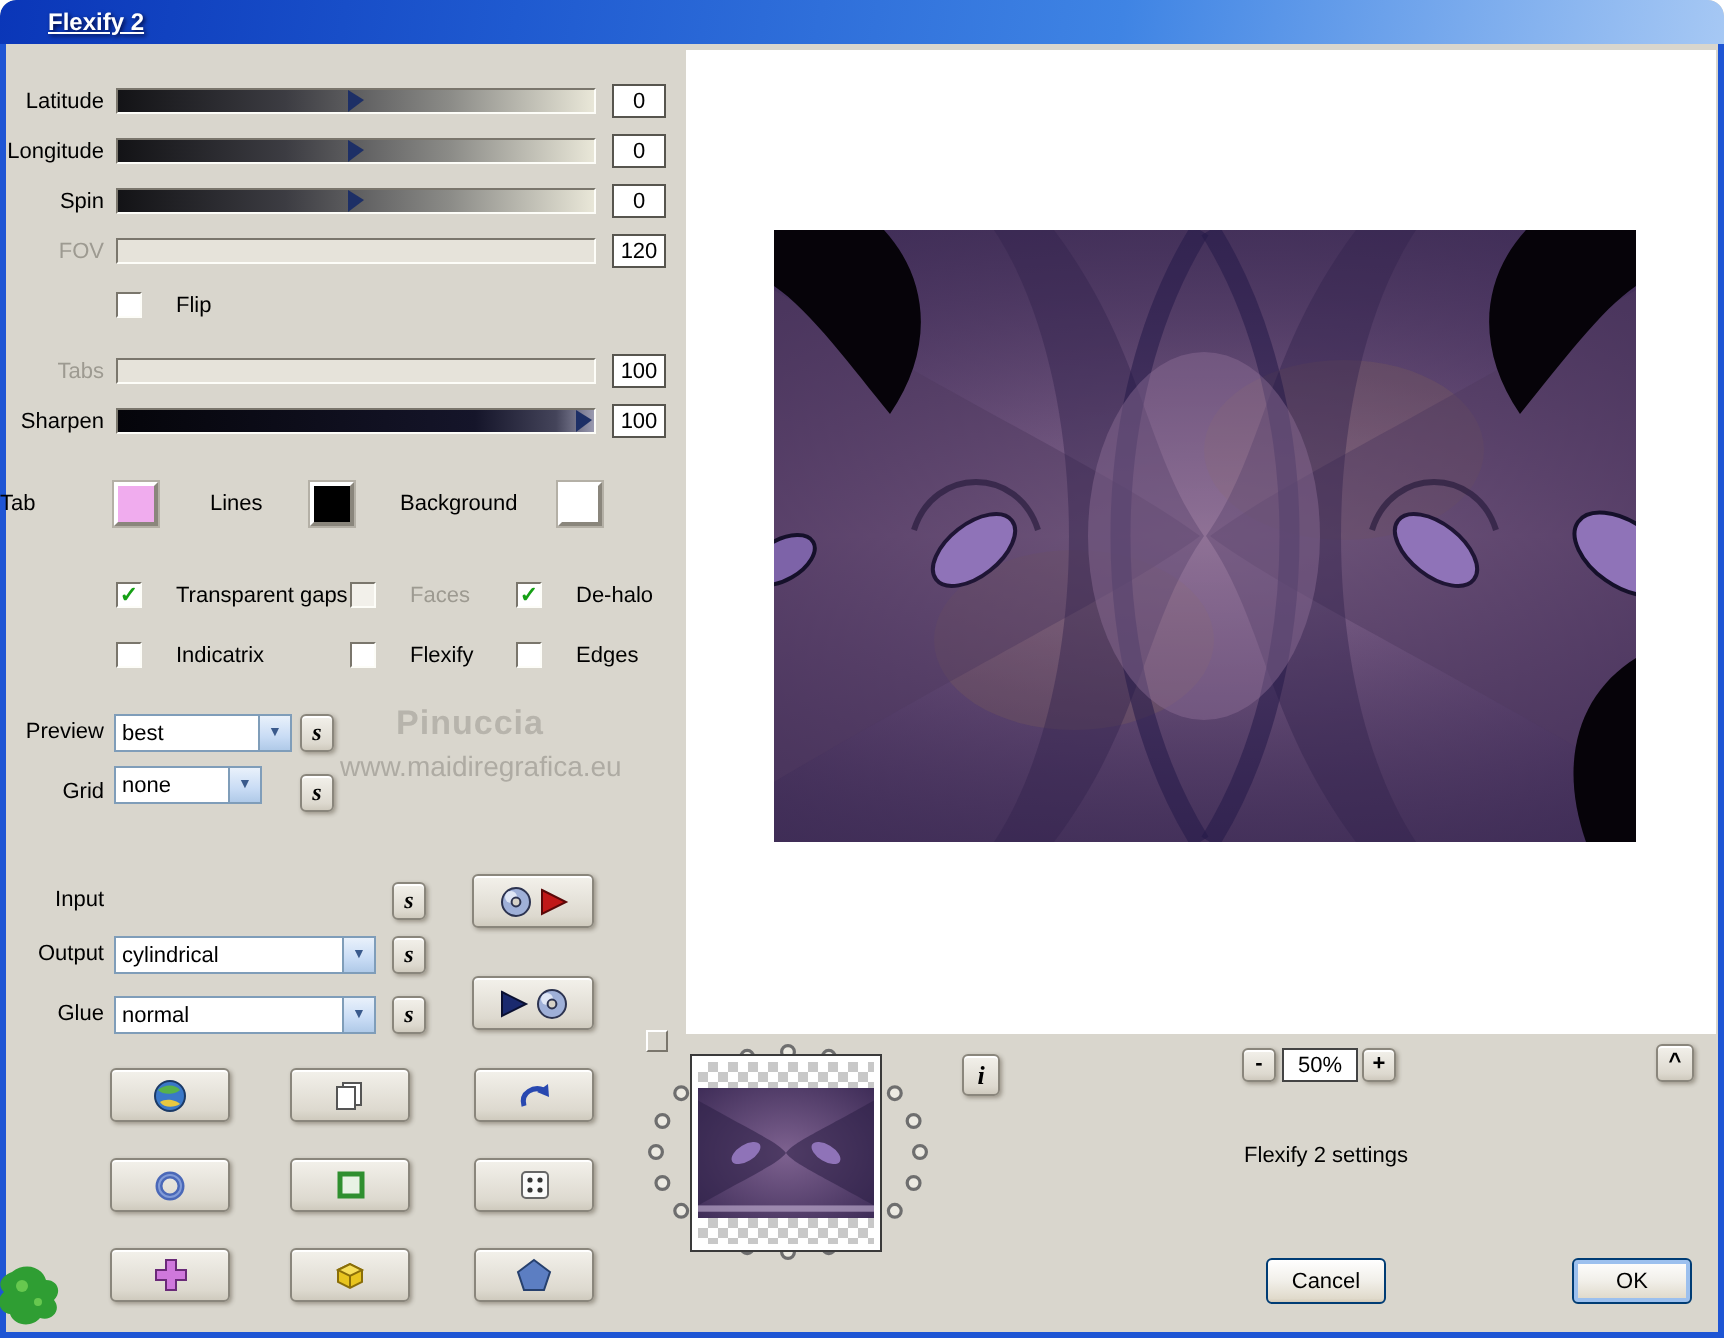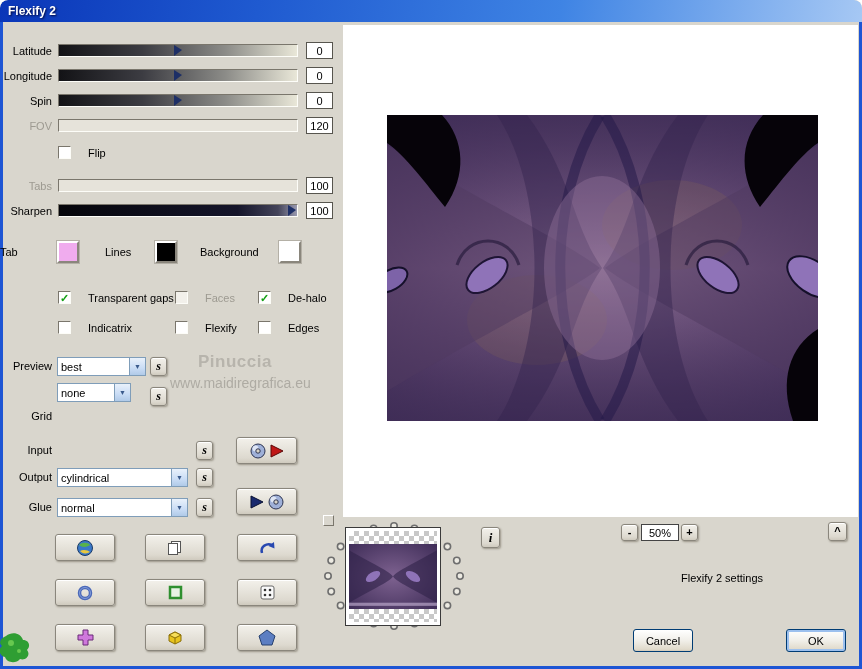--- a/index.html
+++ b/index.html
@@ -4,22 +4,22 @@
 <style>
   html,body{margin:0;padding:0;background:#fff;}
   #win{position:relative;width:862px;height:669px;background:#d9d6cd;
        font-family:"Liberation Sans",sans-serif;font-size:11px;color:#000;
        overflow:hidden;border-radius:8px 8px 0 0;}
   .abs{position:absolute;}
   
   .titlebar{position:absolute;left:0;top:0;width:862px;height:22px;
     background:linear-gradient(100deg,#0a36b8 0%,#1f5ad0 30%,#3f84e4 65%,#a6c8f4 100%);
     border-radius:8px 8px 0 0;display:flex;align-items:center;}
-  .title-text{color:#fff;font-weight:bold;font-size:12px;padding-left:8px;
-    text-shadow:1px 1px 2px rgba(0,0,40,.85);}
+  .title-text{color:#fff;font-weight:bold;font-size:12px;padding-left:24px;
+    text-shadow:1px 1px 2px rgba(0,0,40,.85);text-decoration:underline;}
   
   .edge{position:absolute;background:#1e55d4;}
   
   .lbl{position:absolute;left:0;width:52px;text-align:right;line-height:13px;}
   .dis-t{color:#9d9a91;}
   
   .track{position:absolute;left:58px;width:240px;height:13px;box-sizing:border-box;
     border:1px solid;border-color:#7a766c #fdfdf8 #fdfdf8 #7a766c;}
   .track.en{background:linear-gradient(to right,#131316,#3c3c42 35%,#8c8c88 70%,#e9e7d8);}
   .track.sharp{background:linear-gradient(to right,#05050a,#15152a 75%,#44445a 92%,#9a9ab0);}
@@ -77,21 +77,21 @@
   .checker{height:13px;background-color:#fff;
     background-image:linear-gradient(45deg,#c8c8c8 25%,transparent 25%,transparent 75%,#c8c8c8 75%),
                      linear-gradient(45deg,#c8c8c8 25%,transparent 25%,transparent 75%,#c8c8c8 75%);
     background-size:10px 10px;background-position:0 0,5px 5px;}
   .thumb-art{flex:1;overflow:hidden;}
   .thumb-art svg{width:100%;height:100%;display:block;}
   .zval{position:absolute;left:641px;top:524px;width:38px;height:17px;box-sizing:border-box;
     background:#fff;border:1px solid #444;display:flex;align-items:center;justify-content:center;}
   .handle{position:absolute;left:323px;top:515px;width:11px;height:11px;box-sizing:border-box;
     background:#d9d6cd;border:1px solid;border-color:#fff #7a766c #7a766c #fff;}
-  .settings-lbl{position:absolute;left:563px;top:572px;width:200px;text-align:right;}
+  .settings-lbl{position:absolute;left:563px;top:572px;width:200px;text-align:center;}
 </style>
 </head>
 <body>
 
 <div id="win">
 
   <div class="titlebar">
     <span class="title-text">Flexify 2</span>
   </div>
 
@@ -210,21 +210,21 @@
     <span>Edges</span>
   </span>
 
   <span class="lbl" style="top:360px">Preview</span>
   <div class="combo" style="left:57px;top:357px;width:89px">
     <span class="cval">best</span>
     <span class="carr">▼</span>
   </div>
   <button class="sbtn" style="left:150px;top:357px">s</button>
 
-  <span class="lbl" style="top:410px">Grid</span>
+  <span class="lbl" style="top:390px">Grid</span>
   <div class="combo" style="left:57px;top:383px;width:74px">
     <span class="cval">none</span>
     <span class="carr">▼</span>
   </div>
   <button class="sbtn" style="left:150px;top:387px">s</button>
 
   <div class="wm1">Pinuccia</div>
   <div class="wm2">www.maidiregrafica.eu</div>
 
   <span class="lbl" style="top:444px">Input</span>

